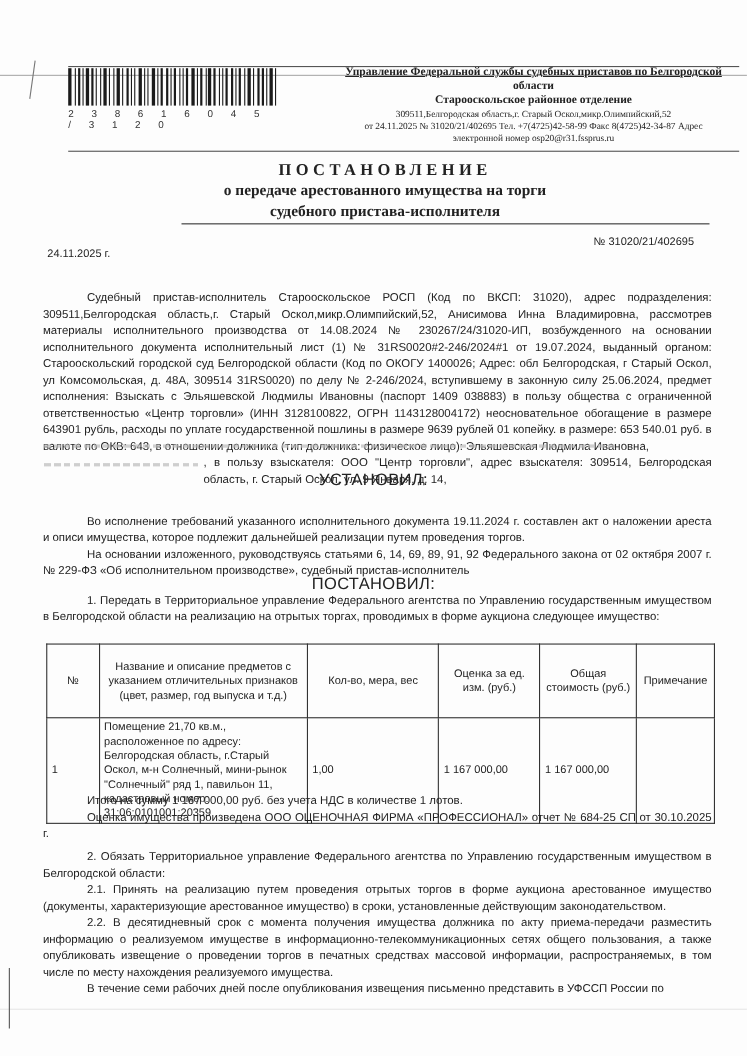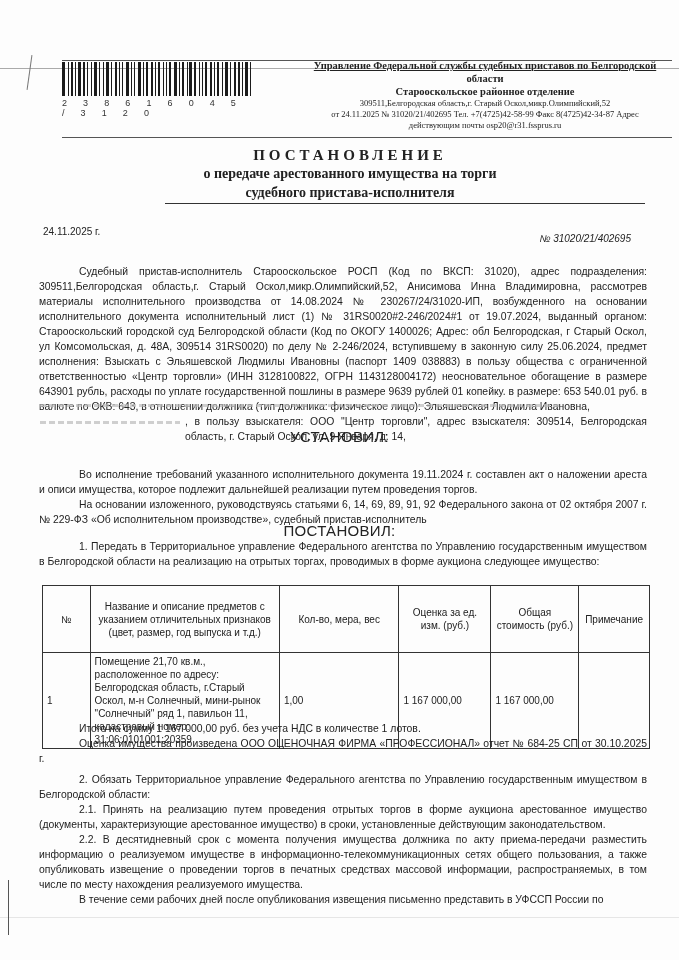--- a/index.html
+++ b/index.html
@@ -18,21 +18,21 @@
   .org { left: 300px; top: 59px; width: 370px; text-align: center; font-size: 10.5px; line-height: 13px; }
   .org .b { font-weight: bold; }
   .org .s { font-size: 8.5px; line-height: 11px; text-align: center; }
   .org .u { text-decoration: underline; }
 
   
   .title { left: 180px; top: 146px; width: 340px; text-align: center; }
   .t1 { font-size: 15px; font-weight: bold; letter-spacing: 4px; line-height: 18px; }
   .t2 { font-size: 14px; font-weight: bold; line-height: 19px; }
   .rule { position: absolute; background: #333; height: 1px; }
-  .docnum { right: 48px; top: 233px; font-family: "Liberation Sans", sans-serif; font-size: 10px; font-style: italic; }
+  .docnum { right: 48px; top: 215px; font-family: "Liberation Sans", sans-serif; font-size: 10px; }
   .date { left: 43px; top: 226px; font-family: "Liberation Sans", sans-serif; font-size: 10px; }
 
   
   .para { position: absolute; left: 39px; width: 608px; font-size: 10.4px; line-height: 15px; text-align: justify; font-family: "Liberation Sans Narrow", "Liberation Sans", sans-serif; }
   .para p { margin: 0; }
   .indent { text-indent: 40px; }
   .sect { position: absolute; left: 0; width: 679px; text-align: center; font-size: 15px; line-height: 17px; font-family: "Liberation Sans", sans-serif; letter-spacing: 0.3px; }
   .erased { position:absolute; height: 3px; background: repeating-linear-gradient(90deg,#bbb 0 6px,transparent 6px 9px); opacity: .7; }
 
   
@@ -107,21 +107,21 @@
   </div>
 <div class="abs barcode-num">2 3 8 6 1 6 0 4 5 / 3 1 2 0</div>
 <div class="rule" style="left:62px;top:60px;width:610px;background:#555"></div>
 
 <div class="abs org">
   <div class="b u">Управление Федеральной службы судебных приставов по Белгородской</div>
   <div class="b">области</div>
   <div class="b">Старооскольское районное отделение</div>
   <div class="s">309511,Белгородская область,г. Старый Оскол,микр.Олимпийский,52</div>
   <div class="s">от 24.11.2025 № 31020/21/402695 Тел. +7(4725)42-58-99 Факс 8(4725)42-34-87 Адрес</div>
-  <div class="s">действующим почты osp20@r31.fssprus.ru</div>
+  <div class="s">электронной номер osp20@r31.fssprus.ru</div>
 </div>
 <div class="rule" style="left:62px;top:137px;width:610px;background:#555"></div>
 
 <div class="abs title">
   <div class="t1">ПОСТАНОВЛЕНИЕ</div>
   <div class="t2">о передаче арестованного имущества на торги</div>
   <div class="t2">судебного пристава-исполнителя</div>
 </div>
 <div class="rule" style="left:165px;top:203px;width:480px"></div>
 

